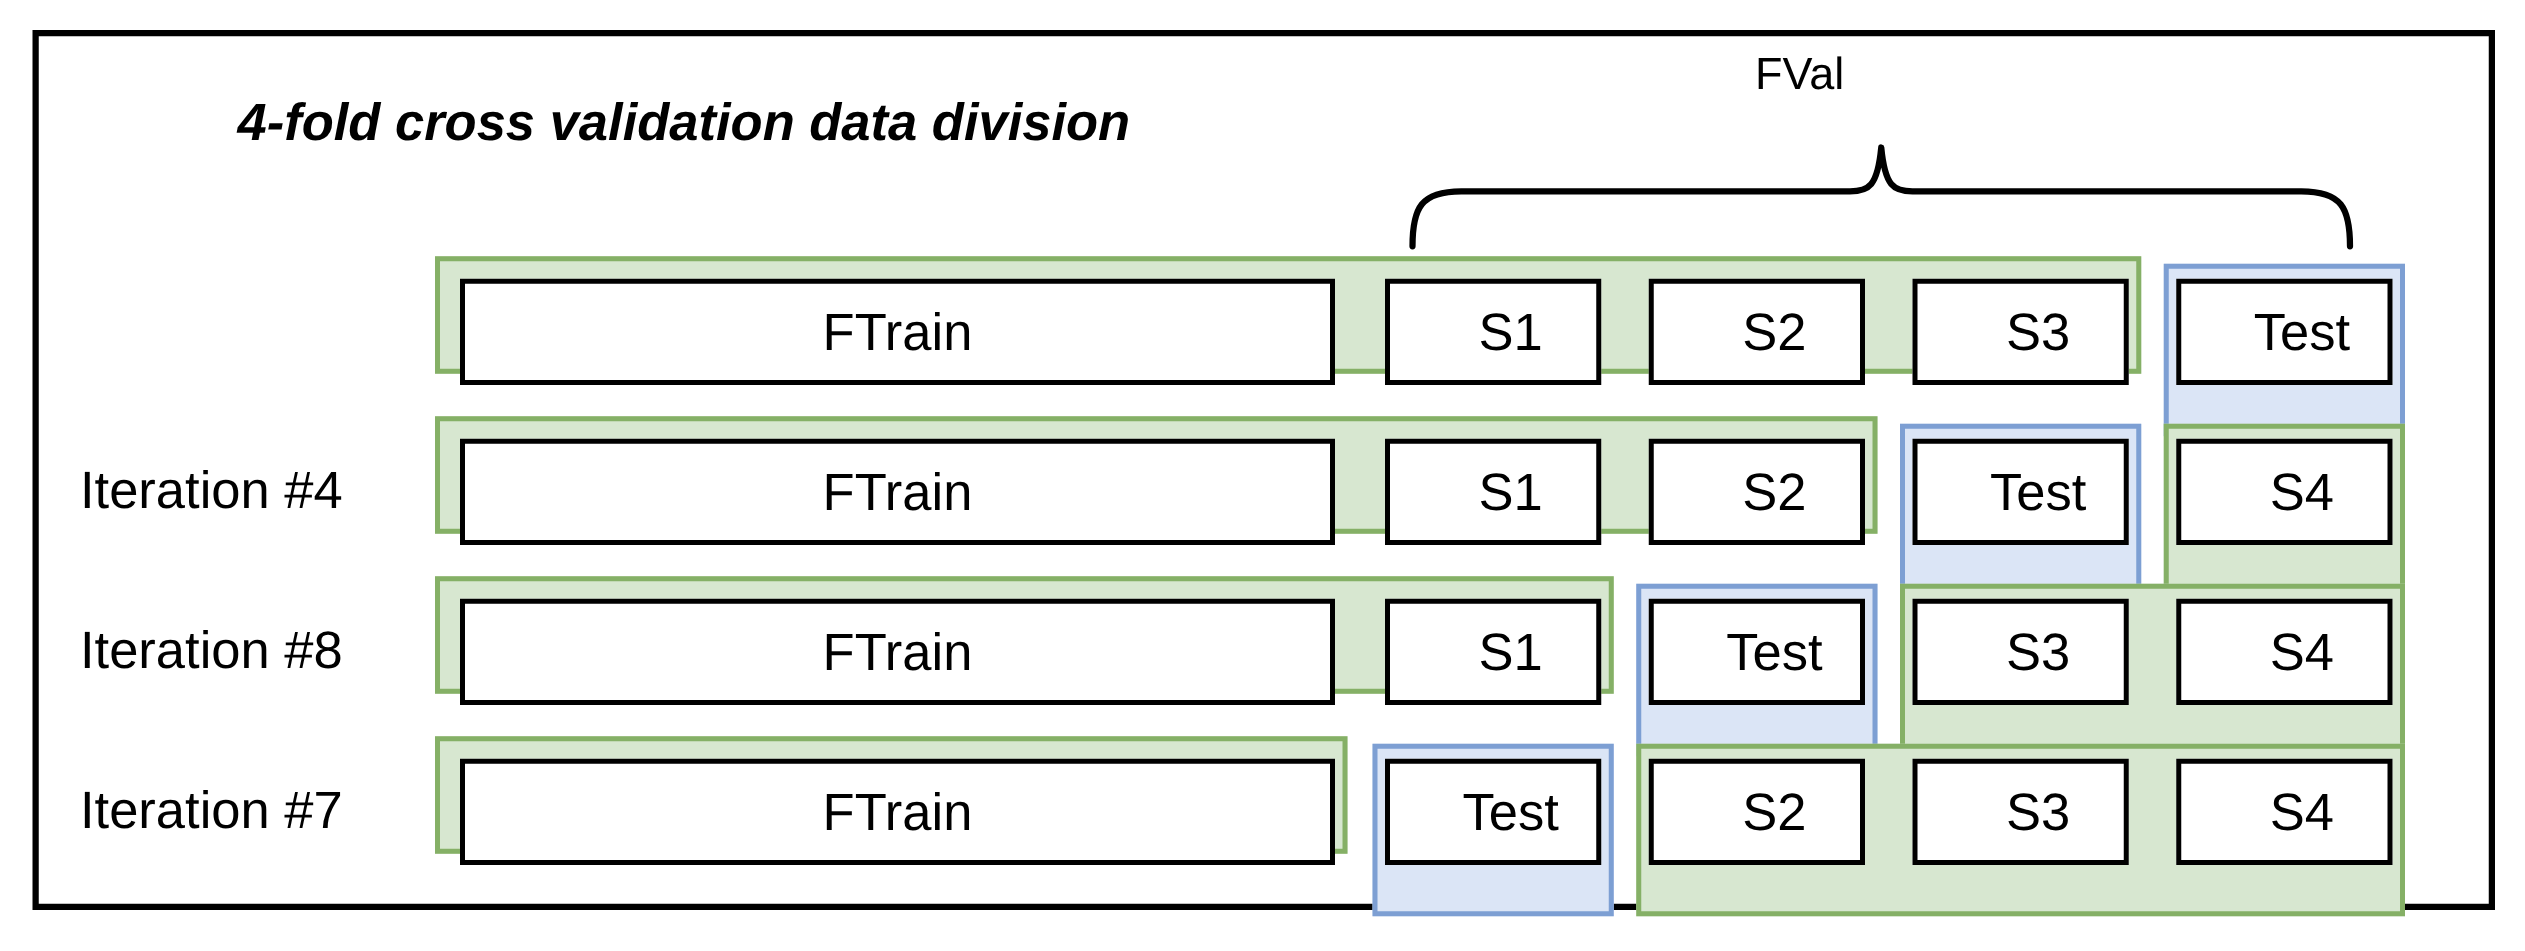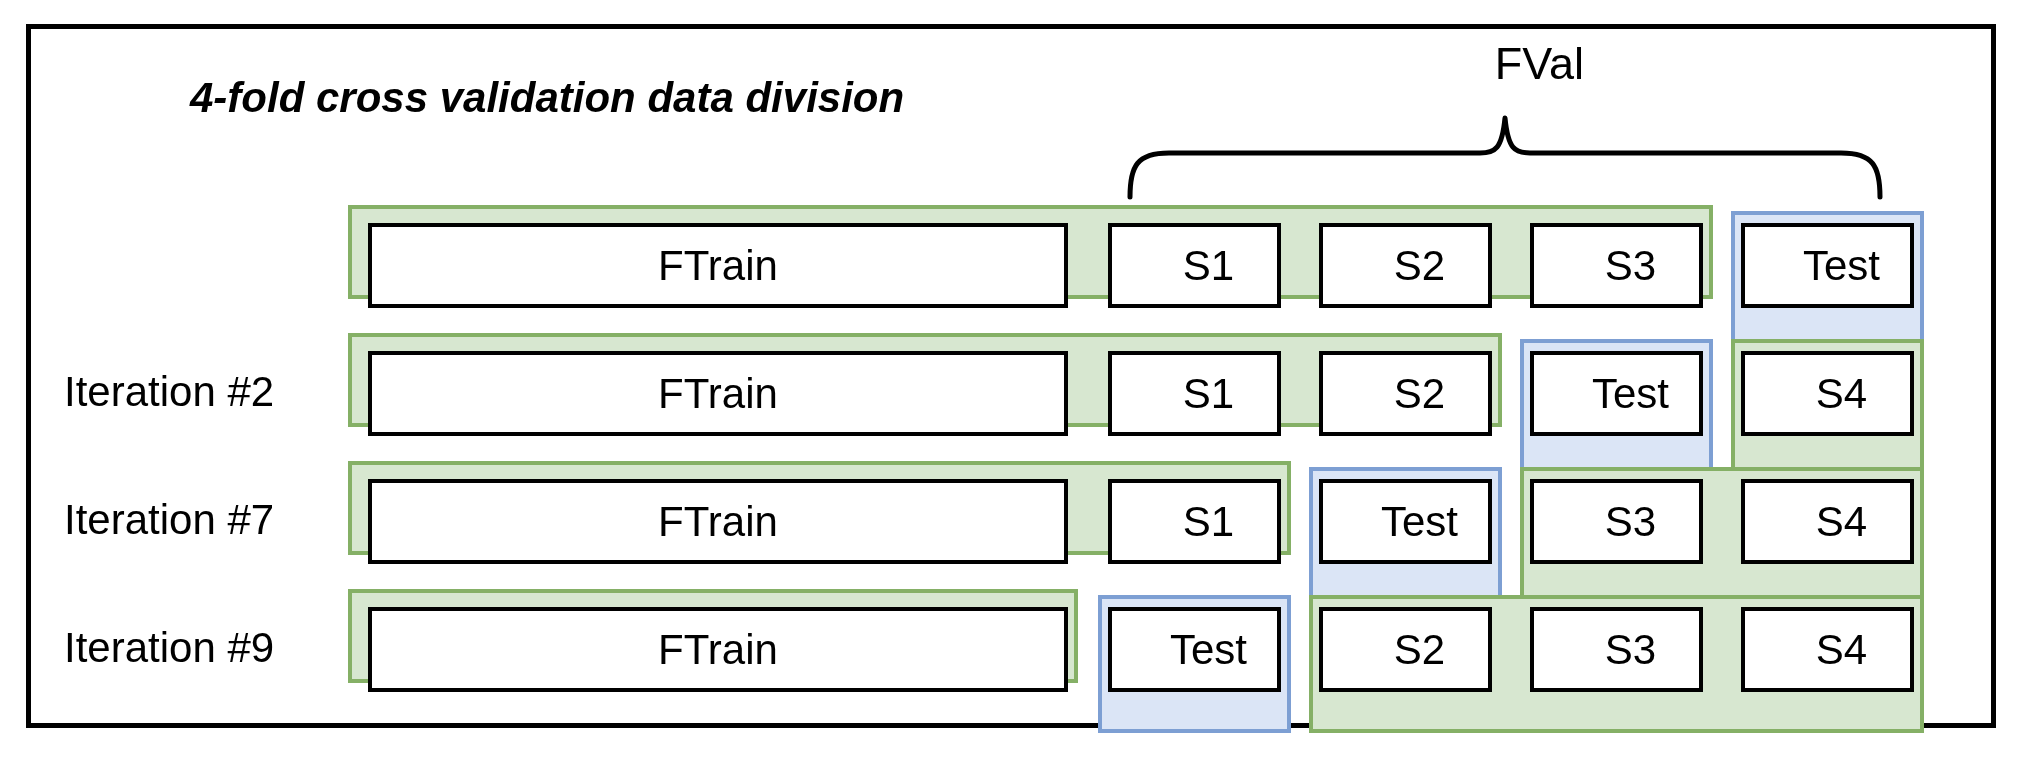--- a/index.html
+++ b/index.html
@@ -26,21 +26,21 @@
     border:5px solid var(--frame);
     box-sizing:border-box;
     background:#ffffff;
   }
   .title{
     position:absolute;left:190px;top:74px;
     font-size:42px;font-weight:bold;white-space:nowrap;font-style:italic;
   }
   .fval-label{
     position:absolute;left:1404px;top:38px;width:180px;
-    text-align:right;font-size:45px;white-space:nowrap;
+    text-align:left;font-size:36px;white-space:nowrap;
   }
   .brace-svg{position:absolute;left:0;top:0;pointer-events:none;}
   .row{position:absolute;left:0;width:2020px;height:120px;}
   .iter-label{
     position:absolute;left:64px;top:0;height:118px;width:280px;
     display:flex;align-items:center;
     font-size:42px;white-space:nowrap;
   }
   .region{
     position:absolute;box-sizing:border-box;
@@ -83,51 +83,51 @@
       <div class="box slot" style="left:756px">S1</div>
       <div class="box slot" style="left:967px">S2</div>
       <div class="box slot" style="left:1178px">S3</div>
     </div>
     <div class="region single blue" style="left:1731px;width:193px">
       <div class="box slot" style="left:6px">Test</div>
     </div>
   </div>
 
   <div class="row" style="top:333px">
-    <div class="iter-label">Iteration #2</div>
+    <div class="iter-label">Iteration #4</div>
     <div class="region main" style="left:348px;width:1154px">
       <div class="box train">FTrain</div>
       <div class="box slot" style="left:756px">S1</div>
       <div class="box slot" style="left:967px">S2</div>
     </div>
     <div class="region single blue" style="left:1520px;width:193px">
       <div class="box slot" style="left:6px">Test</div>
     </div>
     <div class="region single" style="left:1731px;width:193px">
       <div class="box slot" style="left:6px">S4</div>
     </div>
   </div>
 
   <div class="row" style="top:461px">
-    <div class="iter-label">Iteration #7</div>
+    <div class="iter-label">Iteration #8</div>
     <div class="region main" style="left:348px;width:943px">
       <div class="box train">FTrain</div>
       <div class="box slot" style="left:756px">S1</div>
     </div>
     <div class="region single blue" style="left:1309px;width:193px">
       <div class="box slot" style="left:6px">Test</div>
     </div>
     <div class="region single multi" style="left:1520px;width:404px">
       <div class="box slot" style="left:6px">S3</div>
       <div class="box slot" style="left:217px">S4</div>
     </div>
   </div>
 
   <div class="row" style="top:589px">
-    <div class="iter-label">Iteration #9</div>
+    <div class="iter-label">Iteration #7</div>
     <div class="region main" style="left:348px;width:730px">
       <div class="box train">FTrain</div>
     </div>
     <div class="region single blue" style="left:1098px;width:193px">
       <div class="box slot" style="left:6px">Test</div>
     </div>
     <div class="region single multi" style="left:1309px;width:615px">
       <div class="box slot" style="left:6px">S2</div>
       <div class="box slot" style="left:217px">S3</div>
       <div class="box slot" style="left:428px">S4</div>

